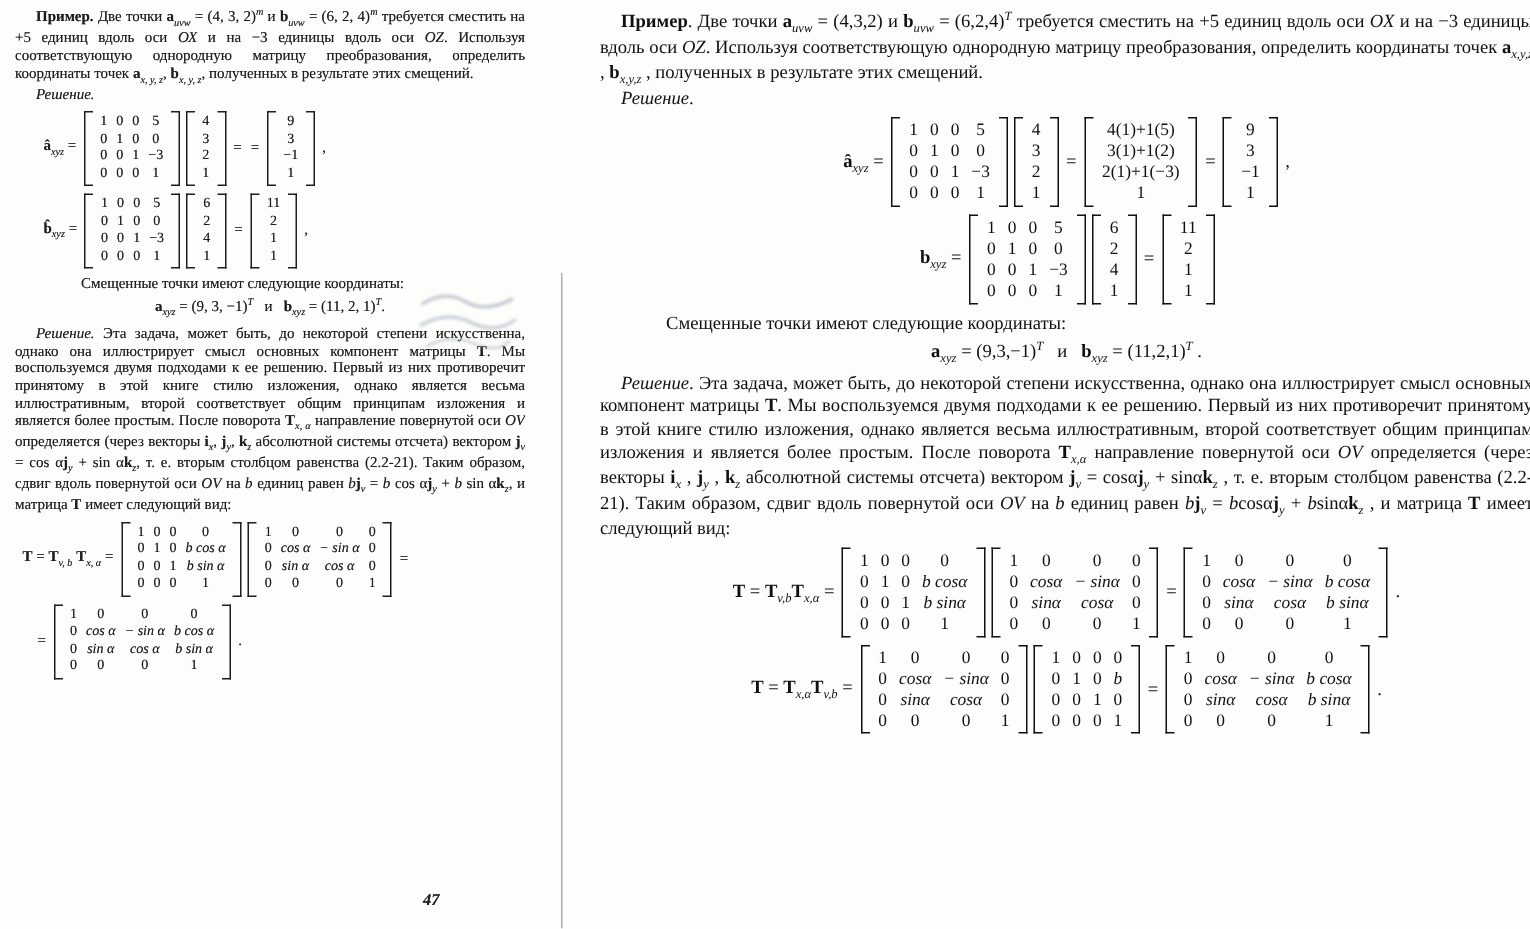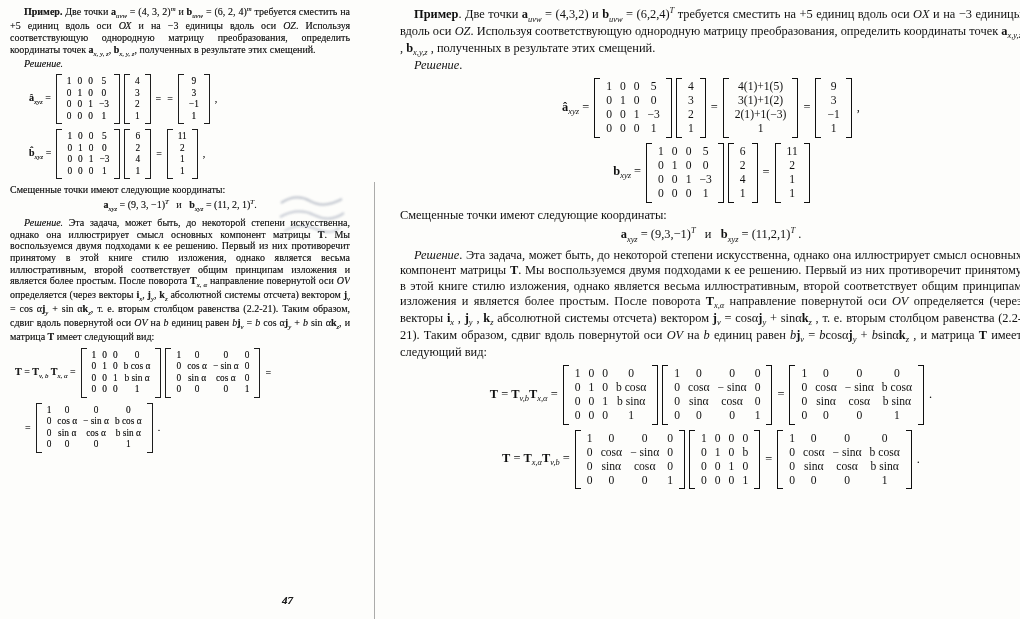--- a/index.html
+++ b/index.html
@@ -14,21 +14,21 @@
   .page-left{
     left:10px;width:340px;height:608px;overflow:hidden;
     font-size:10px;line-height:1.17;color:#1d1d1d;
     text-shadow:0 0 .3px rgba(0,0,0,.55);
   }
   .page-right{
     left:400px;width:622px;height:610px;overflow:hidden;
     font-size:12.4px;line-height:1.24;color:#101010;
   }
   .para{margin:0;text-indent:14px;}
-  .noindent{text-indent:0;}
+  .noindent{text-indent:0;margin-left:44px;}
   .solution{margin:0;text-indent:14px;}
   .center-line{margin:2px 0 4px;text-align:center;text-indent:0;}
   sub{font-size:68%;}
   sup{font-size:68%;}
 
   .equation{display:flex;align-items:center;flex-wrap:nowrap;}
   .page-left .equation{margin:5px 0 5px 16px;justify-content:flex-start;}
   .page-left .equation.eq-T{margin-left:2px;}
   .page-left .equation.eq-cont{margin-left:12px;}
   .page-right .equation{margin:5px 0;justify-content:center;}
@@ -38,21 +38,21 @@
   .matrix::before,.matrix::after{content:"";position:absolute;top:0;bottom:0;width:5px;}
   .matrix::before{left:0;border:1px solid currentColor;border-right:none;}
   .matrix::after{right:0;border:1px solid currentColor;border-left:none;}
   .mtbl{display:table;margin:0 auto;}
   .mrow{display:table-row;}
   .mcell{display:table-cell;text-align:center;white-space:nowrap;}
   .page-left .matrix{font-size:9.4px;}
   .page-left .mcell{padding:0 3px;line-height:1.22;}
   .page-right .matrix{font-size:11.6px;}
   .page-right .mcell{padding:0 4px;line-height:1.2;}
-  .it{}
+  .it{font-style:italic;}
 
   .page-number{
     position:absolute;left:272px;top:589px;
     font-weight:bold;font-style:italic;font-size:11px;
   }
   .divider{
     position:absolute;left:374px;top:182px;bottom:0;width:1px;
     background:#8f8f8f;opacity:.75;
   }
   .smudge{position:absolute;left:266px;top:184px;opacity:.45;filter:blur(1.1px);}

